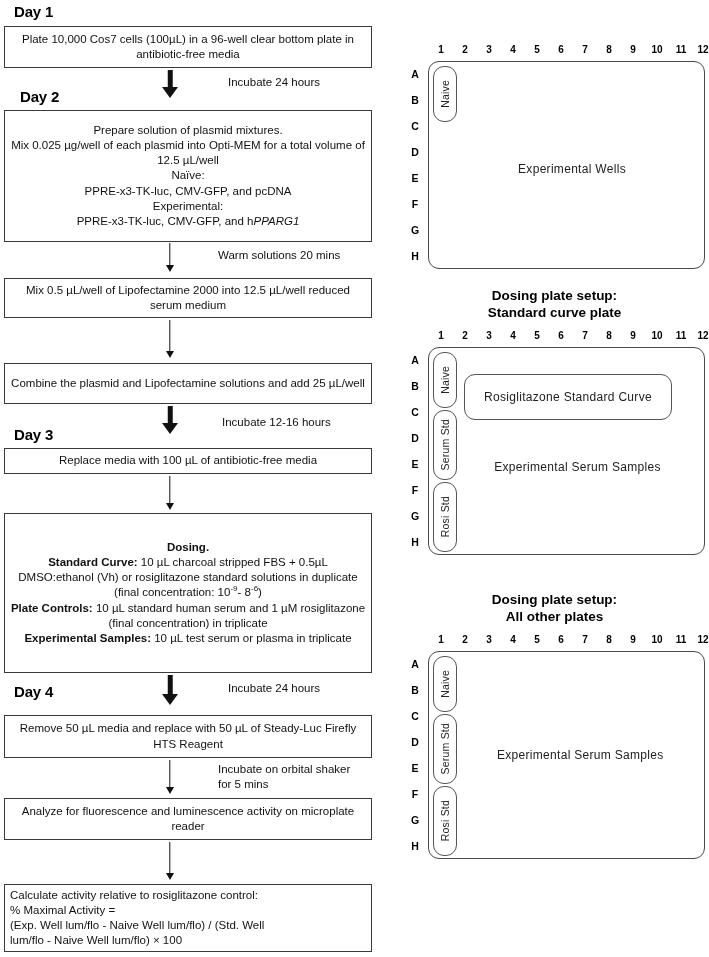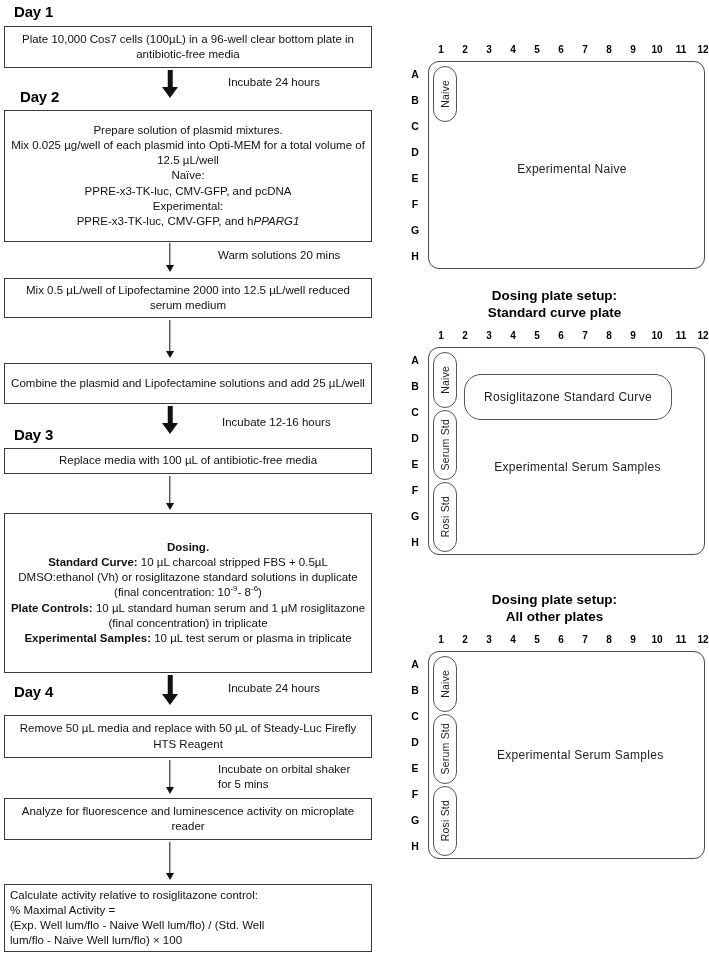--- a/index.html
+++ b/index.html
@@ -60,21 +60,21 @@
   .row-lab{
     position:absolute;font-size:10.5px;font-weight:bold;text-align:center;
     width:14px;margin-left:-7px;margin-top:-7px;color:#000;
   }
   .plate-body{
     position:absolute;box-sizing:border-box;
     border:1.3px solid #4a4a4a;border-radius:11px;background:#fff;
   }
   .region{
     position:absolute;box-sizing:border-box;
-    border:1.1px solid #555;border-radius:17px;background:#fff;
+    border:1.1px solid #555;border-radius:11px;background:#fff;
     display:flex;align-items:center;justify-content:center;
   }
   .region .vtxt{
     writing-mode:vertical-rl;transform:rotate(180deg);
     font-size:10.5px;color:#222;white-space:nowrap;letter-spacing:0.2px;
   }
   .region .htxt{font-size:12px;color:#222;white-space:nowrap;letter-spacing:0.3px;}
   .free-label{
     position:absolute;font-size:12px;color:#222;text-align:center;
     white-space:nowrap;transform:translate(-50%,-50%);letter-spacing:0.3px;
@@ -218,21 +218,21 @@
     <div class="row-lab" style="left:15px;top:179px;">E</div>
     <div class="row-lab" style="left:15px;top:205px;">F</div>
     <div class="row-lab" style="left:15px;top:231px;">G</div>
     <div class="row-lab" style="left:15px;top:257px;">H</div>
   </div>
 
   <div class="plate-body" style="left:28px;top:61px;width:277px;height:208px;">
     <div class="region" style="left:4px;top:4px;width:24px;height:56px;">
       <span class="vtxt">Naive</span>
     </div>
-    <div class="free-label" style="left:52%;top:52%;">Experimental Naive</div>
+    <div class="free-label" style="left:52%;top:52%;">Experimental Wells</div>
   </div>
 </div>
 
 <div class="plate-block" style="left:400px;top:286px;width:309px;height:285px;">
   <div class="plate-title" style="top:2px;">
     <div>Dosing plate setup:</div>
     <div>Standard curve plate</div>
   </div>
 
   <div class="col-labels">

